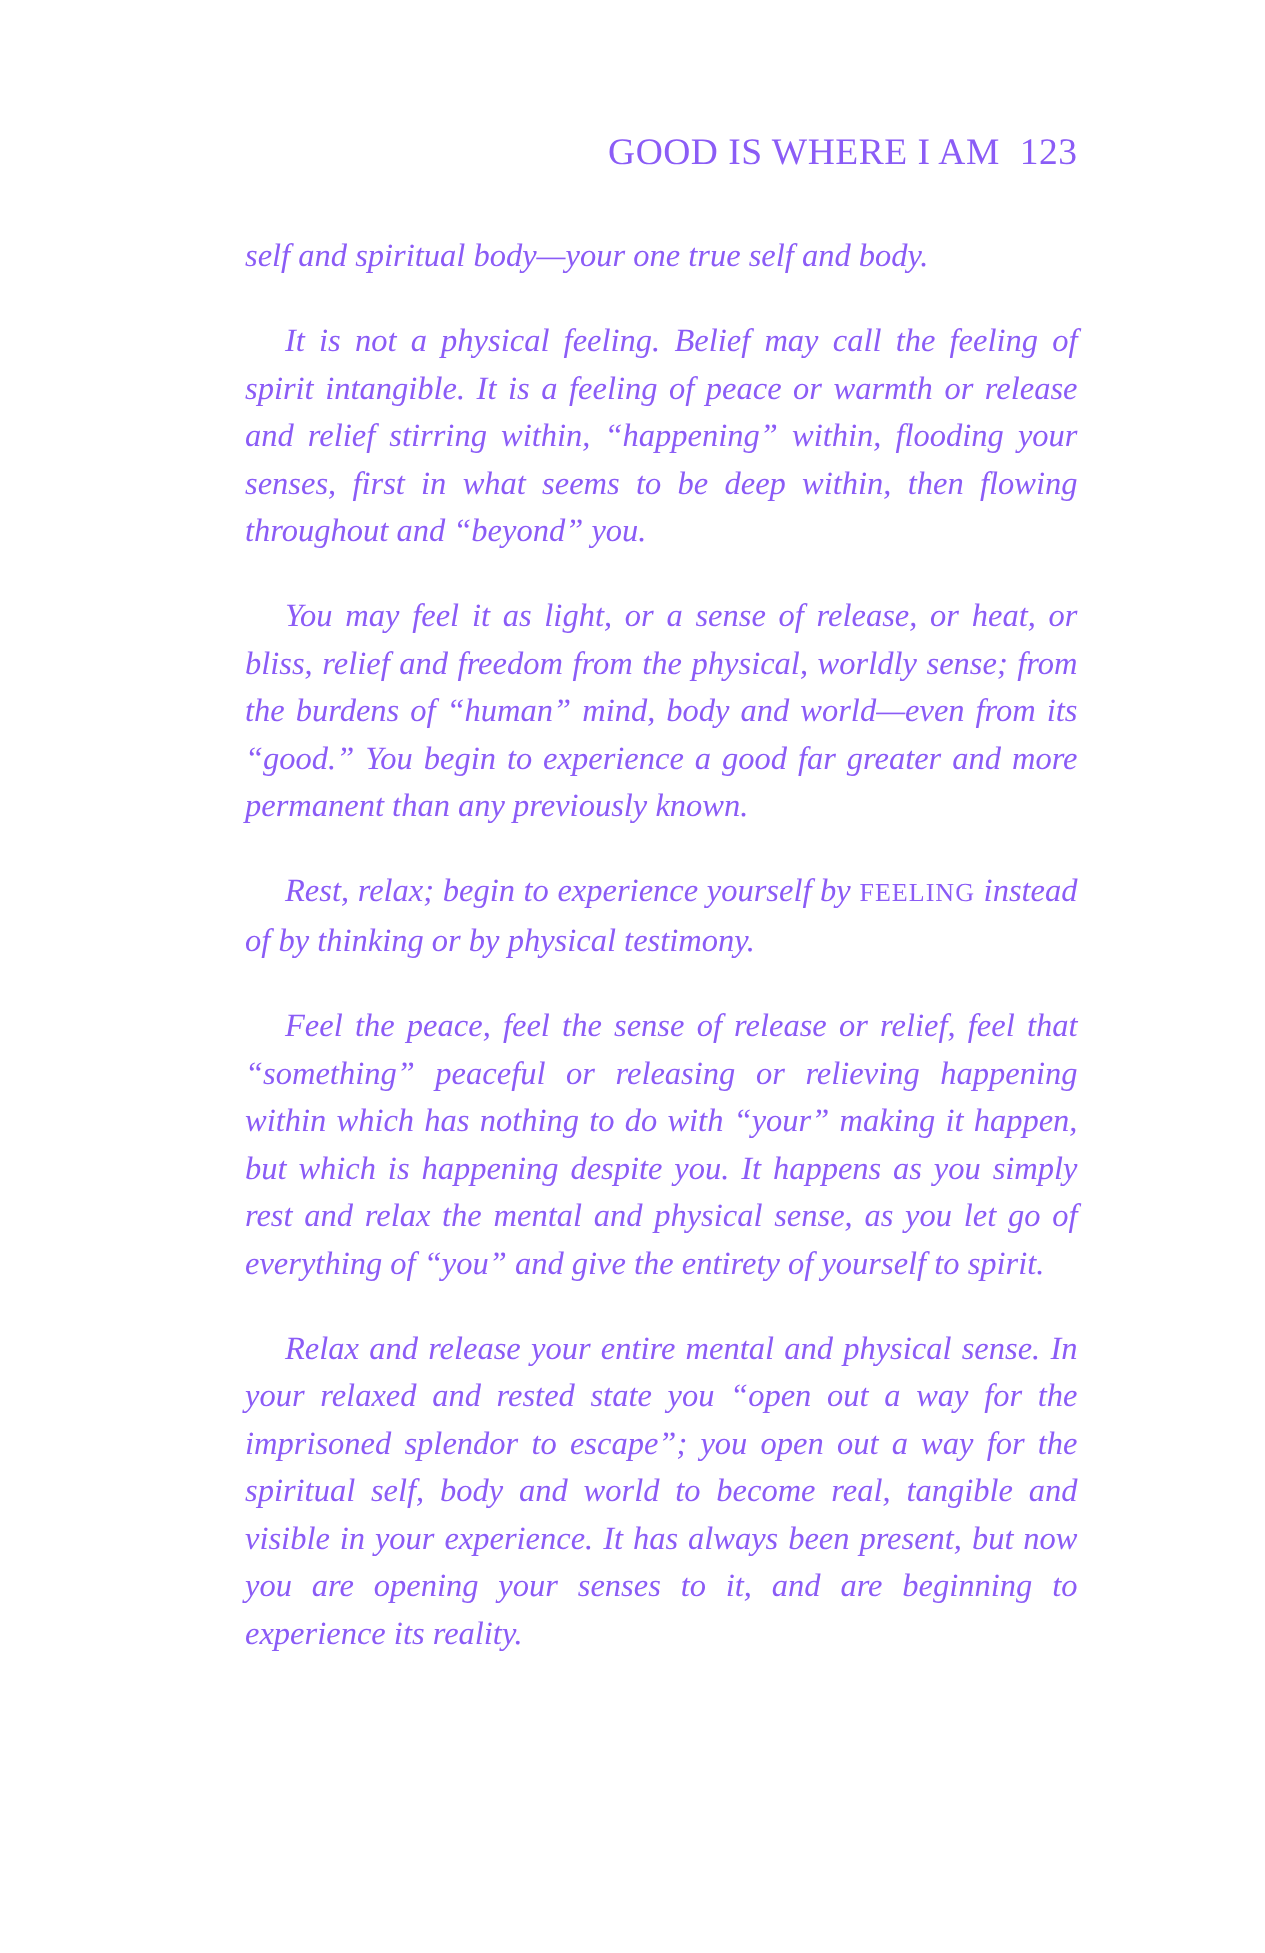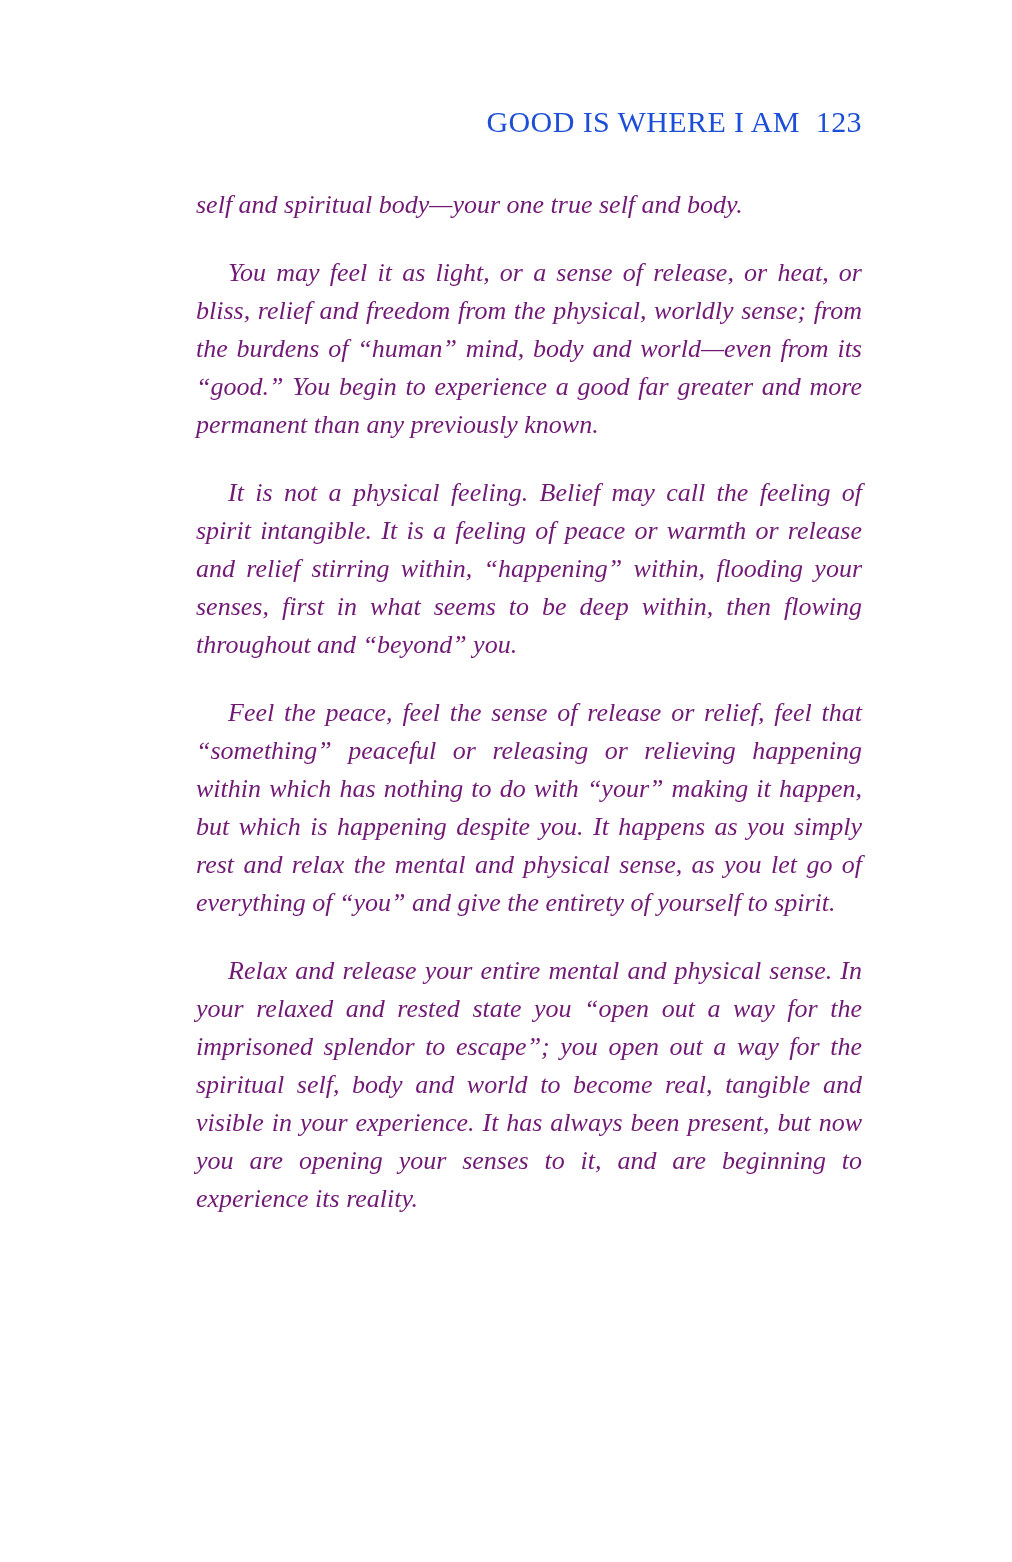--- a/index.html
+++ b/index.html
@@ -19,36 +19,36 @@
   .running-header {
     position: absolute;
     top: 104px;
     left: 196px;
     width: 666px;
     text-align: right;
     font-size: 30px;
     line-height: 36px;
     font-style: normal;
     letter-spacing: 0.4px;
-    color: #1d4ed8;
+    color: #8b5cf6;
     white-space: nowrap;
   }
   .running-header .head-title {
     margin-right: 16px;
   }
   .body-text {
     position: absolute;
     top: 186px;
     left: 196px;
     width: 666px;
     font-style: italic;
     font-size: 26px;
     line-height: 38px;
     text-align: justify;
-    color: #701a75;
+    color: #8b5cf6;
     hyphens: manual;
     -webkit-hyphens: manual;
   }
   .body-text p {
     margin: 0 0 30px 0;
     text-indent: 32px;
   }
   .body-text p.noindent {
     text-indent: 0;
   }
@@ -62,19 +62,20 @@
 <body>
 
 <div class="page">
 
   <div class="running-header">
     <span class="head-title">GOOD IS WHERE I AM</span><span>123</span>
   </div>
 
   <div class="body-text">
     <p class="noindent">self and spiritual body—your one true self and body.</p>
+    <p>It is not a physical feeling. Belief may call the feeling of spirit intangible. It is a feeling of peace or warmth or release and relief stirring within, “happening” within, flooding your senses, first in what seems to be deep within, then flowing throughout and “beyond” you.</p>
     <p>You may feel it as light, or a sense of release, or heat, or bliss, relief and freedom from the physical, worldly sense; from the burdens of “human” mind, body and world—even from its “good.” You begin to experience a good far greater and more per­manent than any previously known.</p>
-    <p>It is not a physical feeling. Belief may call the feeling of spirit intangible. It is a feeling of peace or warmth or release and relief stirring within, “happening” within, flooding your senses, first in what seems to be deep within, then flowing throughout and “beyond” you.</p>
+    <p><span>Rest, relax; begin to experience yourself by </span><span class="sc">FEELING</span><span> instead of by thinking or by physical testimony.</span></p>
     <p>Feel the peace, feel the sense of release or relief, feel that “something” peaceful or releasing or relieving happening within which has nothing to do with “your” making it happen, but which is happening despite you. It happens as you simply rest and relax the mental and physical sense, as you let go of every­thing of “you” and give the entirety of yourself to spirit.</p>
     <p>Relax and release your entire mental and physical sense. In your relaxed and rested state you “open out a way for the impris­oned splendor to escape”; you open out a way for the spiritual self, body and world to become real, tangible and visible in your experience. It has always been present, but now you are opening your senses to it, and are beginning to experience its reality.</p>
   </div>
 
 </div>
 
 </body></html>

